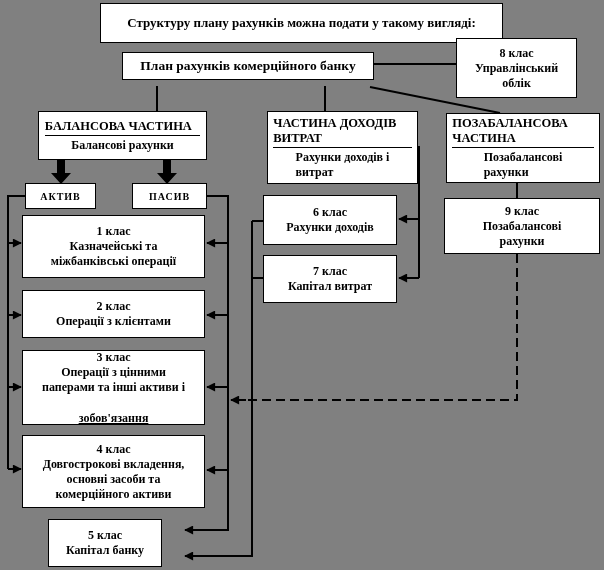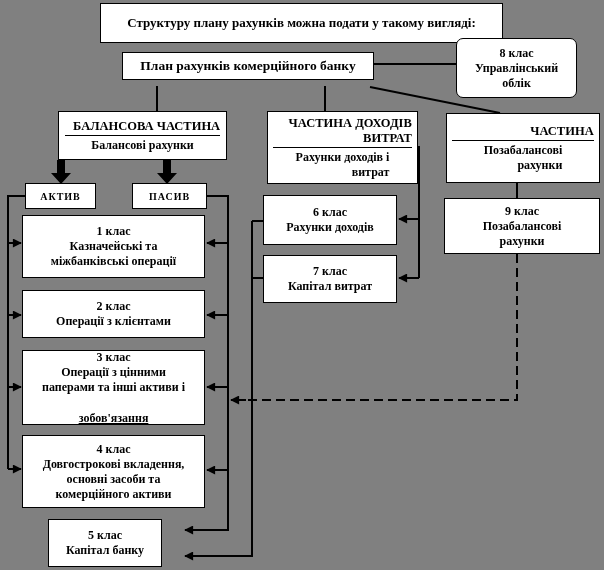--- a/index.html
+++ b/index.html
@@ -11,21 +11,21 @@
     overflow:hidden;
   }
   #wires{position:absolute;left:0;top:0;width:604px;height:570px;}
   .box{
     position:absolute;
     background:#ffffff;
     border:1.5px solid #000;
     box-sizing:border-box;
     display:flex;flex-direction:column;
     align-items:center;justify-content:center;
-    text-align:right;
+    text-align:left;
     font-weight:bold;color:#000;
   }
   .title-box{border-width:1px;font-size:13px;}
   .plan-box{font-size:13.5px;}
   .lbl-box{font-size:10px;letter-spacing:1px;}
   .cls{font-size:12px;line-height:15px;}
   .section .hdr{
     width:93%;border-bottom:1.5px solid #000;
     font-size:12.5px;line-height:15px;padding-bottom:1px;
   }
@@ -80,44 +80,45 @@
   </svg>
 
   <div class="box title-box" style="left:100px;top:3px;width:403px;height:40px;">
     <div>Структуру плану рахунків можна подати у такому вигляді:</div>
   </div>
 
   <div class="box plan-box" style="left:122px;top:52px;width:252px;height:28px;">
     <div>План рахунків комерційного банку</div>
   </div>
 
-  <div class="box cls" style="left:456px;top:38px;width:121px;height:60px;border-radius:7px;">
+  <div class="box cls" style="left:456px;top:38px;width:121px;height:60px;">
     <div>8 клас</div>
     <div>Управлінський</div>
     <div>облік</div>
   </div>
 
-  <div class="box section" style="left:38px;top:111px;width:169px;height:49px;margin-left:20px;">
+  <div class="box section" style="left:38px;top:111px;width:169px;height:49px;">
     <div class="hdr">БАЛАНСОВА ЧАСТИНА</div>
     <div class="sub">Балансові рахунки</div>
   </div>
 
   <div class="box section" style="left:267px;top:111px;width:151px;height:73px;">
     <div class="hdr">
       <div>ЧАСТИНА ДОХОДІВ</div>
       <div>ВИТРАТ</div>
     </div>
     <div class="sub">
       <div>Рахунки доходів і</div>
       <div>витрат</div>
     </div>
   </div>
 
   <div class="box section" style="left:446px;top:113px;width:154px;height:70px;">
     <div class="hdr">
+      <div>ПОЗАБАЛАНСОВА</div>
       <div>ЧАСТИНА</div>
     </div>
     <div class="sub">
       <div>Позабалансові</div>
       <div>рахунки</div>
     </div>
   </div>
 
   <div class="box lbl-box" style="left:25px;top:183px;width:71px;height:26px;">
     <div>АКТИВ</div>

